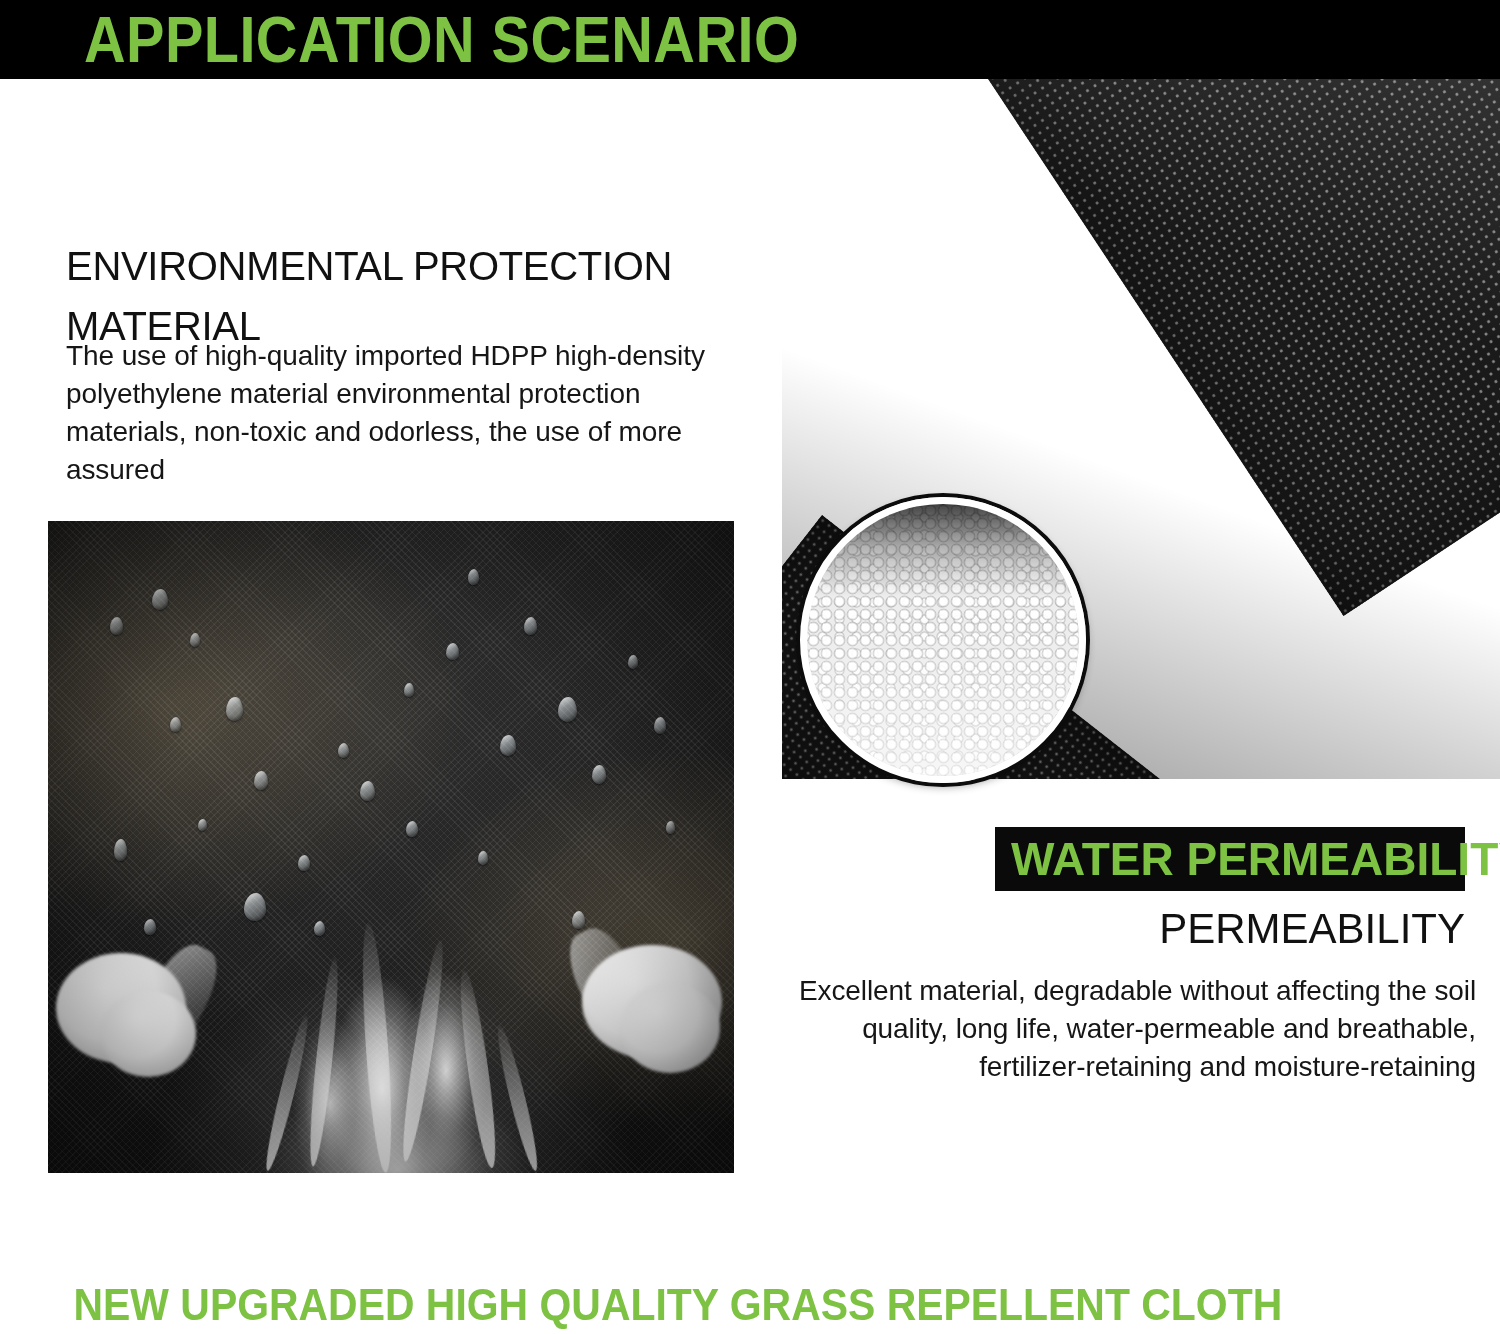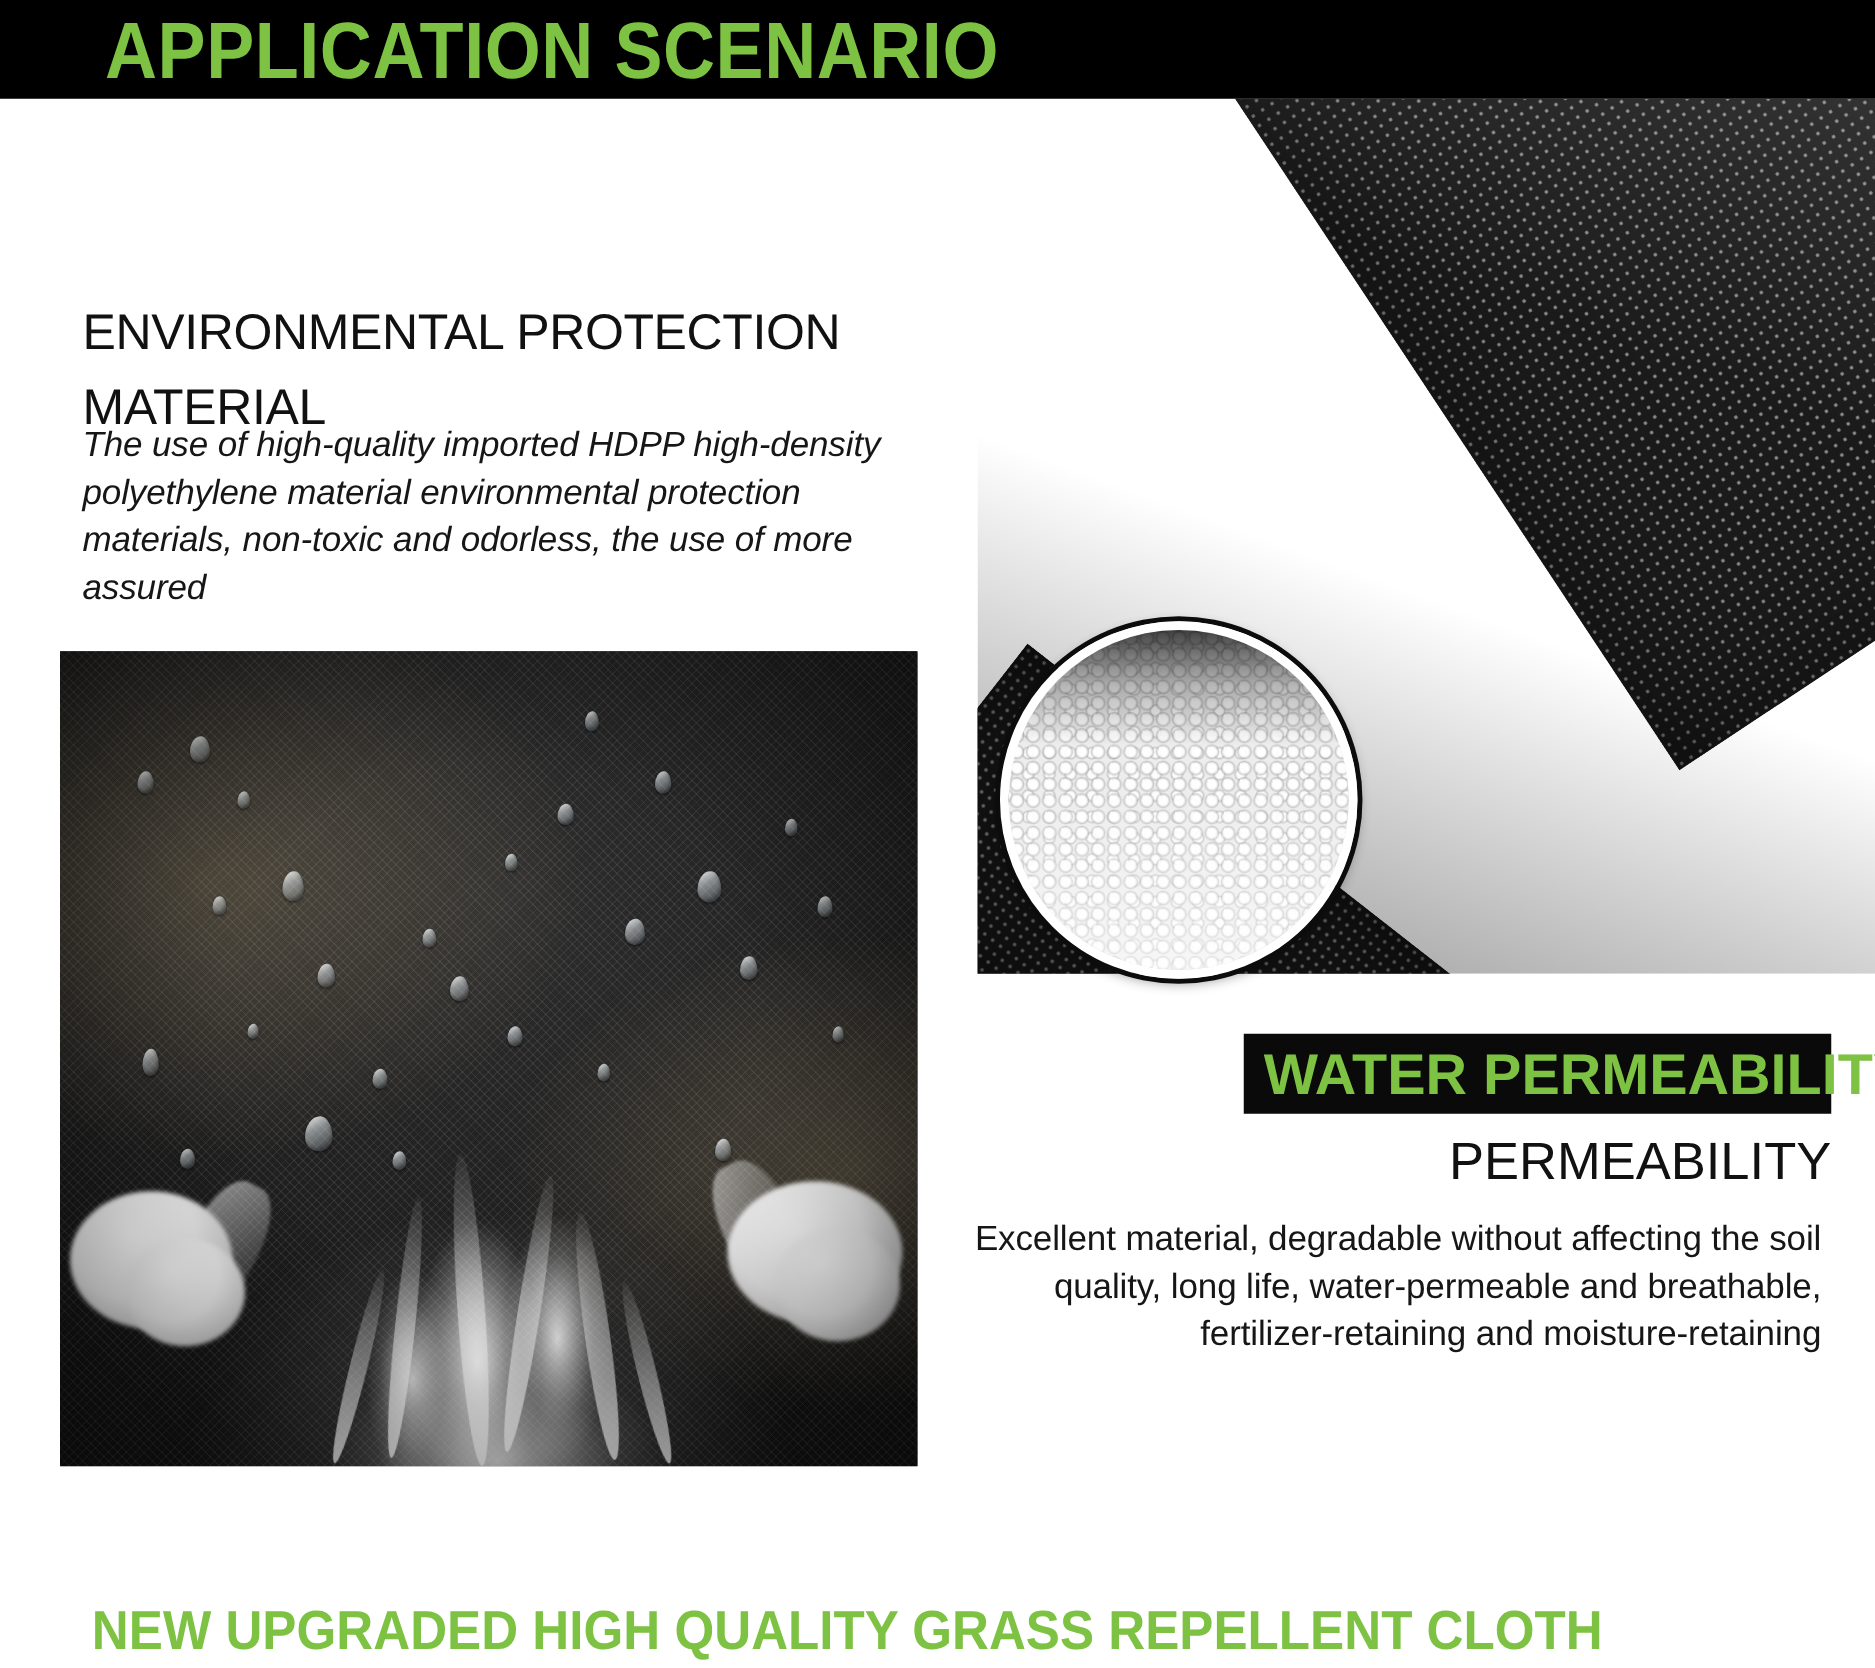--- a/index.html
+++ b/index.html
@@ -89,21 +89,20 @@
 
   .body-left {
     position: absolute;
     left: 66px;
     top: 337px;
     width: 700px;
     font-size: 28px;
     line-height: 38px;
     color: #161616;
     letter-spacing: -0.1px;
-    font-style: italic;
   }
 
   
   .photo-splash {
     position: absolute;
     left: 48px;
     top: 521px;
     width: 686px;
     height: 652px;
     overflow: hidden;
@@ -274,21 +273,21 @@
     width: 565px;
     text-align: right;
     font-size: 42px;
     line-height: 48px;
     color: #111111;
     letter-spacing: 0px;
   }
 
   .body-right {
     position: absolute;
-    left: 777px;
+    left: 796px;
     top: 972px;
     width: 680px;
     text-align: right;
     font-size: 28px;
     line-height: 38px;
     color: #161616;
     letter-spacing: -0.1px;
   }
 
   

